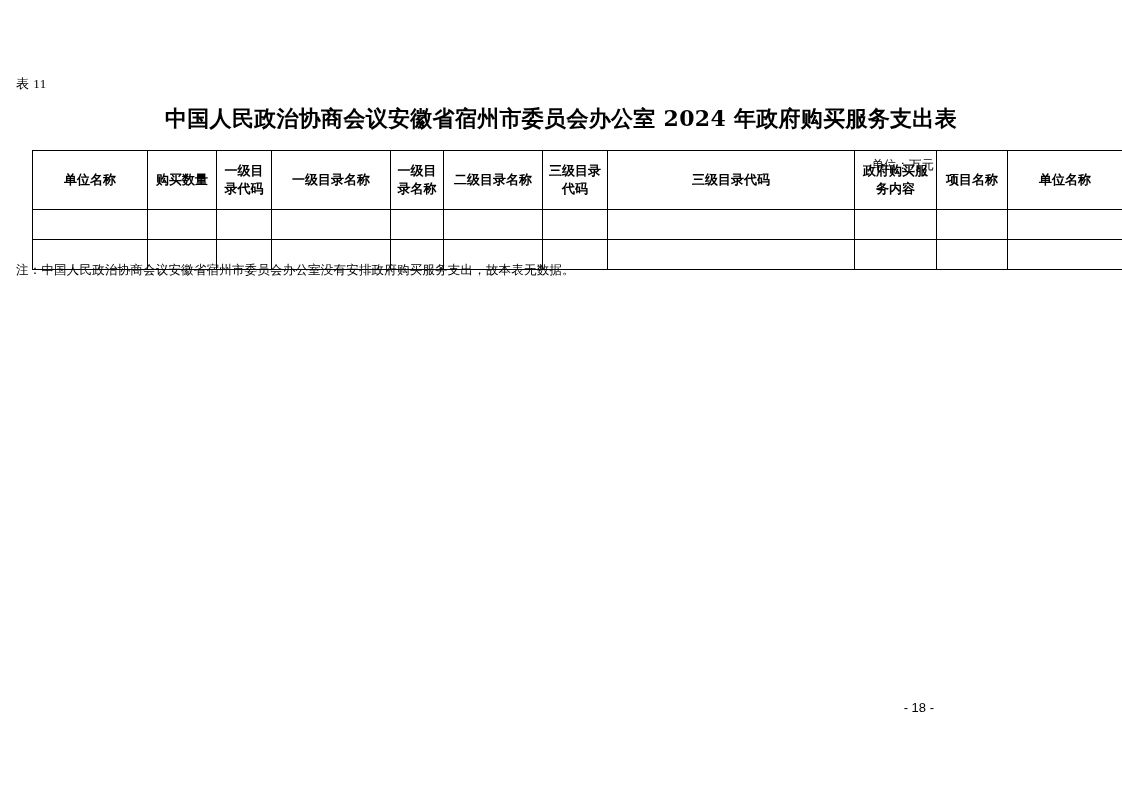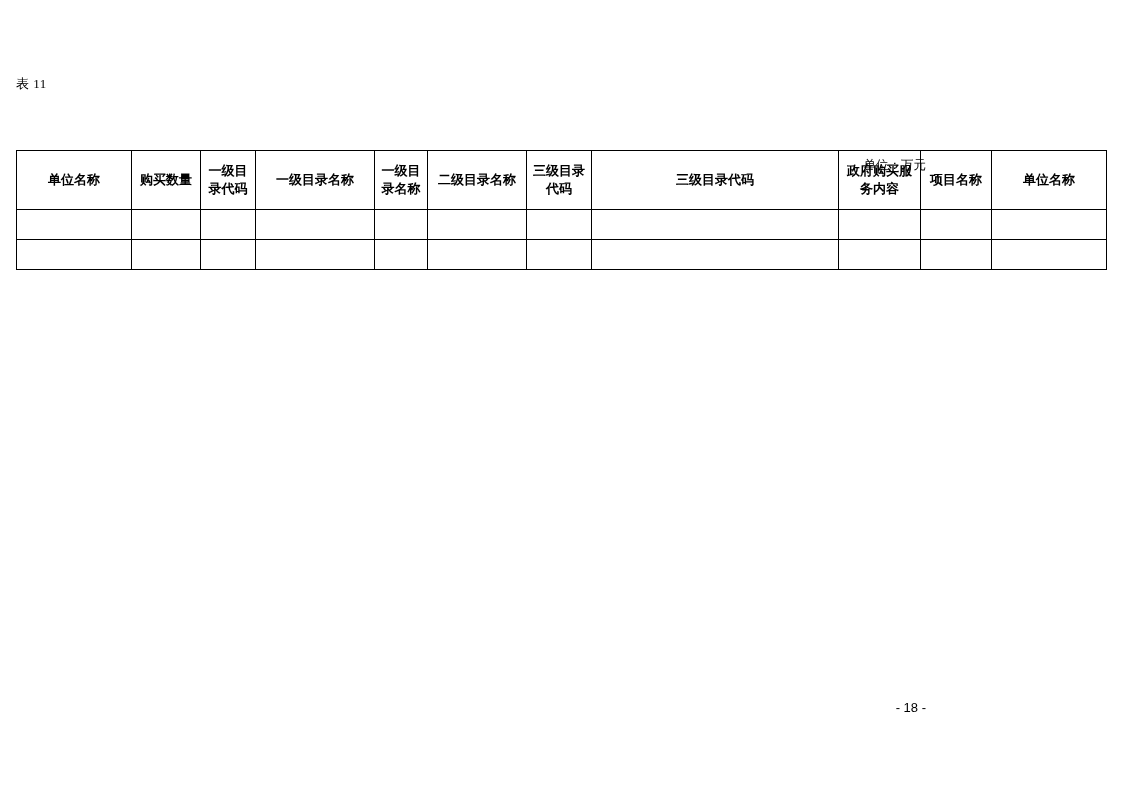--- a/index.html
+++ b/index.html
@@ -14,20 +14,21 @@
     font-family: "Liberation Serif", "DejaVu Serif", serif;
     color: #000000;
     overflow: hidden;
   }
   .page {
     position: absolute;
     left: 0;
     top: 0;
     width: 948px;
     height: 793px;
+    padding-left: 8px;
   }
   .table-label {
     position: absolute;
     left: 16px;
     top: 75px;
     font-size: 13px;
     font-family: "Liberation Serif", serif;
     letter-spacing: 0.5px;
   }
   .doc-title {
@@ -53,20 +54,21 @@
   .tbl-wrap {
     position: absolute;
     left: 16px;
     top: 150px;
     width: 1090px;
   }
   table.main {
     border-collapse: collapse;
     width: 1090px;
     table-layout: fixed;
+    margin-left: 16px;
   }
   table.main th,
   table.main td {
     border: 1px solid #000000;
     text-align: center;
     vertical-align: middle;
     font-size: 13px;
     font-weight: bold;
     font-family: "DejaVu Serif", "Liberation Serif", serif;
     padding: 2px 3px;
@@ -96,20 +98,21 @@
     font-family: Liberation Sans, sans-serif;
   }
 </style>
 </head>
 <body>
 
 <div class="page">
 
   <div class="table-label">表 11</div>
 
+  <div class="doc-title">中国人民政治协商会议安徽省宿州市委员会办公室 2024 年政府购买服务支出表</div>
 
   <div class="unit-note">单位：万元</div>
 
   <div class="tbl-wrap">
     <table class="main">
       <colgroup id="colgroup">
           <col style="width: 115px;">
           <col style="width: 69px;">
           <col style="width: 55px;">
           <col style="width: 119px;">
@@ -160,16 +163,17 @@
             <td></td>
             <td></td>
             <td></td>
             <td></td>
             <td></td>
           </tr>
         </tbody>
     </table>
   </div>
 
+  <div class="footnote">注：中国人民政治协商会议安徽省宿州市委员会办公室没有安排政府购买服务支出，故本表无数据。</div>
 
   <div class="page-number">- 18 -</div>
 
 </div>
 
 </body></html>

